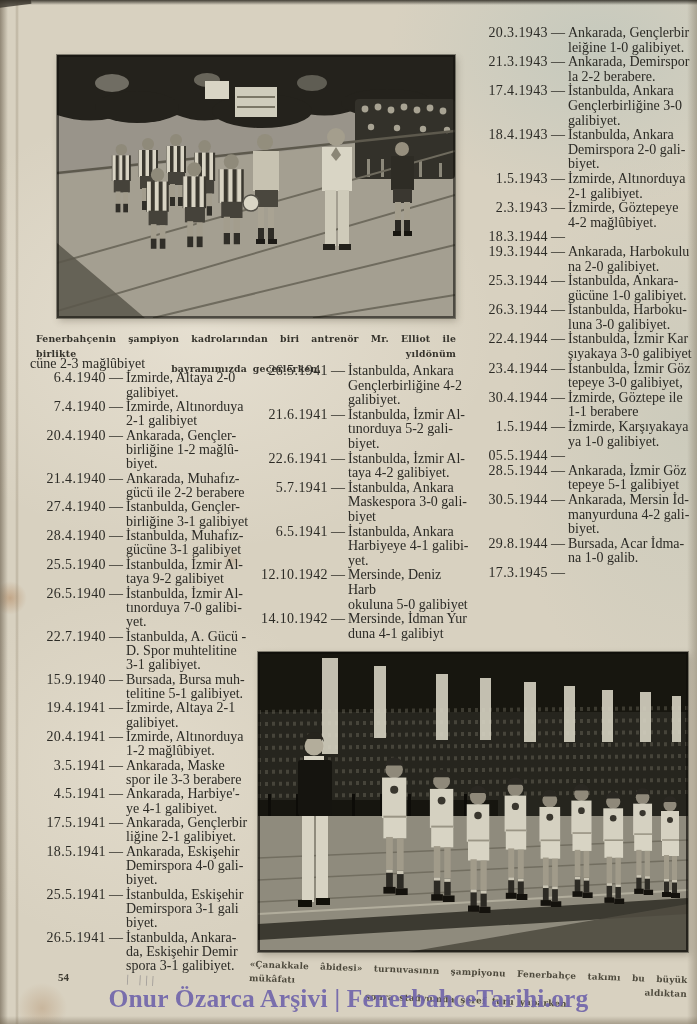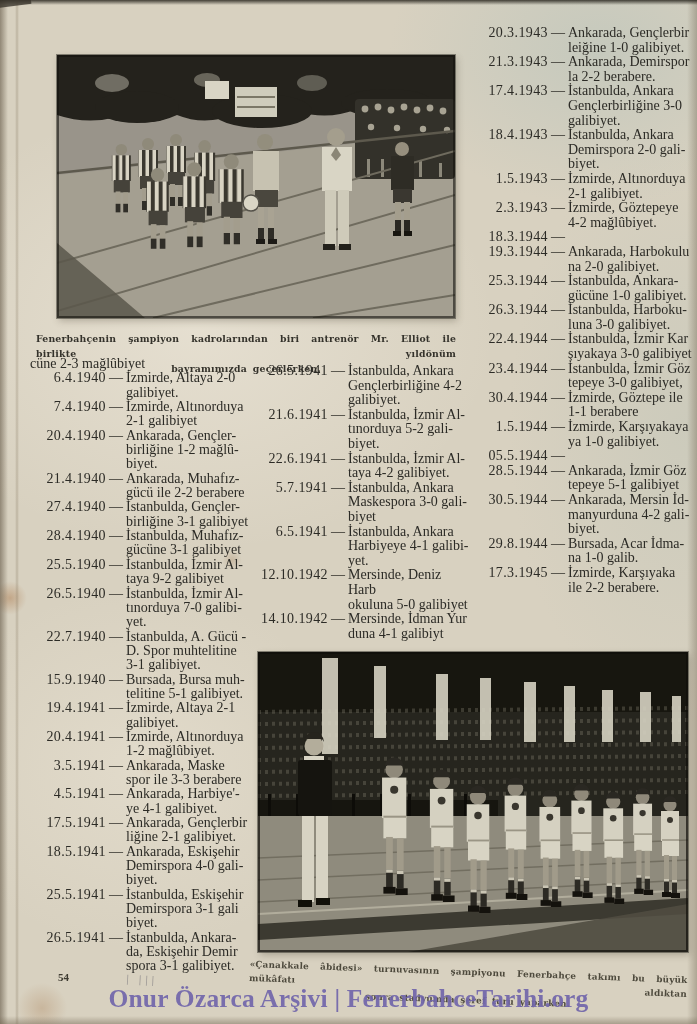--- a/index.html
+++ b/index.html
@@ -440,22 +440,20 @@
         </div>
         <div class="entry">
           <span class="date">29.8.1944</span>
           <span class="dash">—</span>
           <span class="txt">Bursada, Acar İdma-
 na 1-0 galib.</span>
         </div>
         <div class="entry">
           <span class="date">17.3.1945</span>
           <span class="dash">—</span>
-          <span class="txt">İzmirde,   Karşıyaka
-ile 2-2 berabere.</span>
         </div>
       </div>
   </div>
 
   <div class="photo photo-bottom">
     <svg viewBox="0 0 430 300" preserveAspectRatio="none">
       <defs>
         <g id="wp">
           <circle cx="12" cy="7" r="6.5" fill="#8f897a"></circle>
           <path d="M5,5 a7,7 0 0 1 14,0 l-2,-1 -10,0 z" fill="#2a2822"></path>

